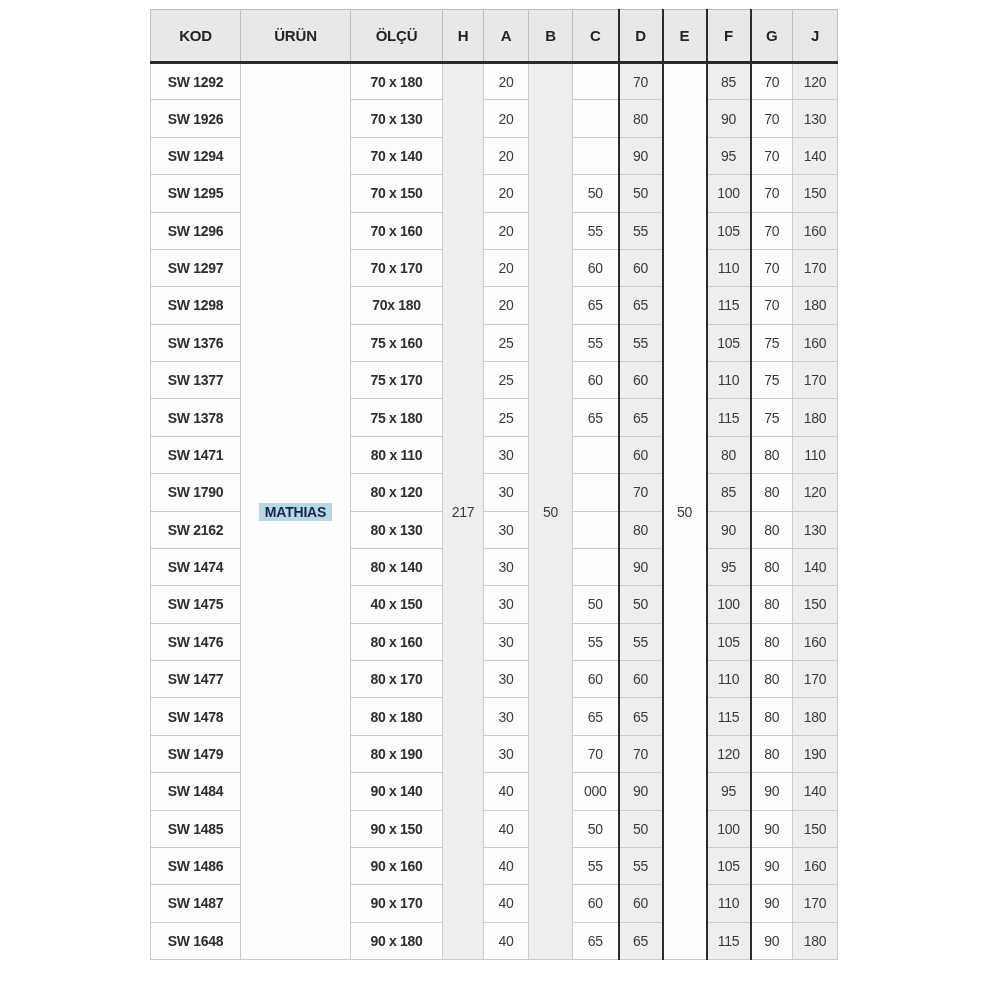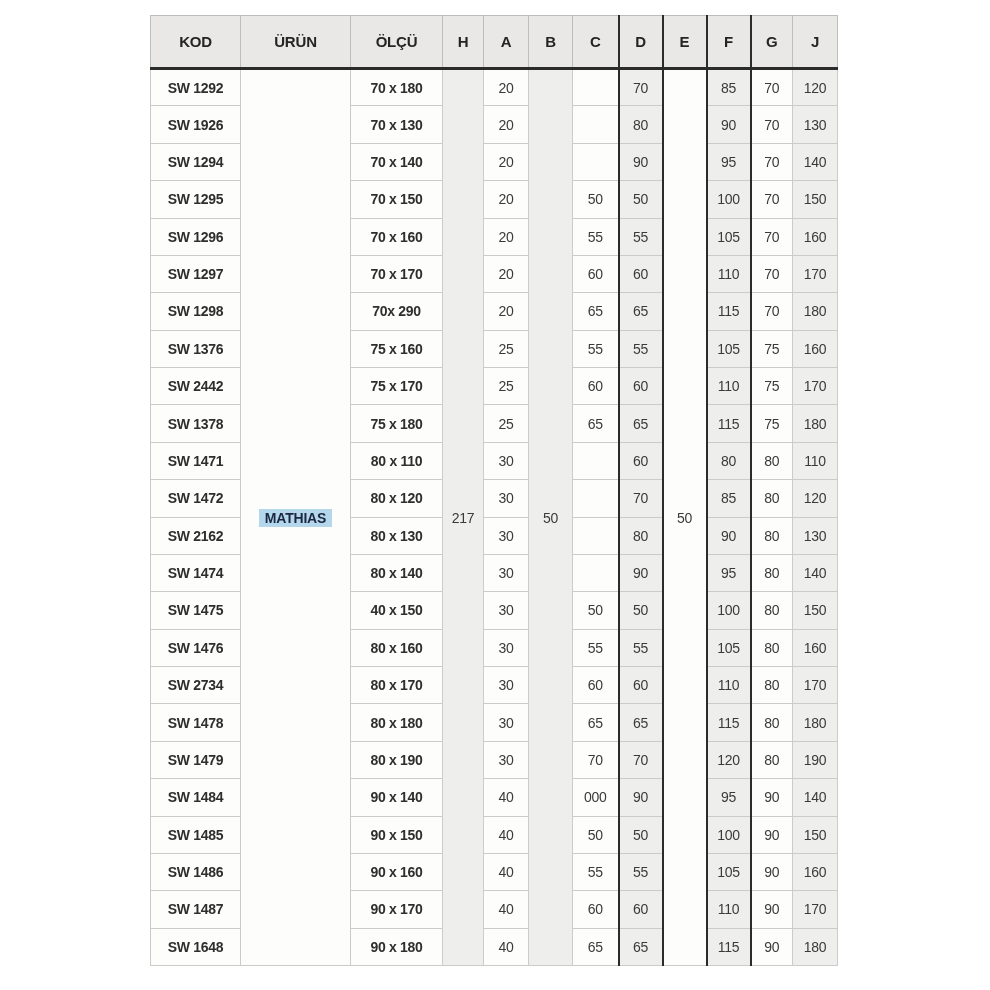--- a/index.html
+++ b/index.html
@@ -5,21 +5,21 @@
   * { box-sizing: border-box; }
   html, body { margin: 0; padding: 0; }
   body {
     width: 990px; height: 990px;
     background: #ffffff;
     font-family: "Liberation Sans", sans-serif;
     position: relative;
   }
   .table-wrap {
     position: absolute;
-    left: 150px; top: 15px;
+    left: 150px; top: 9px;
     width: 687px;
   }
   table {
     border-collapse: collapse;
     table-layout: fixed;
     width: 687px;
   }
   th, td {
     text-align: center;
     vertical-align: middle;
@@ -151,40 +151,40 @@
           <td class="cell-olcu">70 x 170</td>
           <td class="cell-a">20</td>
           <td class="cell-c">60</td>
           <td class="col-d shade cell-d">60</td>
           <td class="col-f shade cell-f">110</td>
           <td class="cell-g">70</td>
           <td class="shade cell-j">170</td>
         </tr>
         <tr>
           <td class="cell-kod">SW 1298</td>
-          <td class="cell-olcu">70x 290</td>
+          <td class="cell-olcu">70x 180</td>
           <td class="cell-a">20</td>
           <td class="cell-c">65</td>
           <td class="col-d shade cell-d">65</td>
           <td class="col-f shade cell-f">115</td>
           <td class="cell-g">70</td>
           <td class="shade cell-j">180</td>
         </tr>
         <tr>
           <td class="cell-kod">SW 1376</td>
           <td class="cell-olcu">75 x 160</td>
           <td class="cell-a">25</td>
           <td class="cell-c">55</td>
           <td class="col-d shade cell-d">55</td>
           <td class="col-f shade cell-f">105</td>
           <td class="cell-g">75</td>
           <td class="shade cell-j">160</td>
         </tr>
         <tr>
-          <td class="cell-kod">SW 2442</td>
+          <td class="cell-kod">SW 1377</td>
           <td class="cell-olcu">75 x 170</td>
           <td class="cell-a">25</td>
           <td class="cell-c">60</td>
           <td class="col-d shade cell-d">60</td>
           <td class="col-f shade cell-f">110</td>
           <td class="cell-g">75</td>
           <td class="shade cell-j">170</td>
         </tr>
         <tr>
           <td class="cell-kod">SW 1378</td>
@@ -200,21 +200,21 @@
           <td class="cell-kod">SW 1471</td>
           <td class="cell-olcu">80 x 110</td>
           <td class="cell-a">30</td>
           <td class="cell-c"></td>
           <td class="col-d shade cell-d">60</td>
           <td class="col-f shade cell-f">80</td>
           <td class="cell-g">80</td>
           <td class="shade cell-j">110</td>
         </tr>
         <tr>
-          <td class="cell-kod">SW 1472</td>
+          <td class="cell-kod">SW 1790</td>
           <td class="cell-olcu">80 x 120</td>
           <td class="cell-a">30</td>
           <td class="cell-c"></td>
           <td class="col-d shade cell-d">70</td>
           <td class="col-f shade cell-f">85</td>
           <td class="cell-g">80</td>
           <td class="shade cell-j">120</td>
         </tr>
         <tr>
           <td class="cell-kod">SW 2162</td>
@@ -250,21 +250,21 @@
           <td class="cell-kod">SW 1476</td>
           <td class="cell-olcu">80 x 160</td>
           <td class="cell-a">30</td>
           <td class="cell-c">55</td>
           <td class="col-d shade cell-d">55</td>
           <td class="col-f shade cell-f">105</td>
           <td class="cell-g">80</td>
           <td class="shade cell-j">160</td>
         </tr>
         <tr>
-          <td class="cell-kod">SW 2734</td>
+          <td class="cell-kod">SW 1477</td>
           <td class="cell-olcu">80 x 170</td>
           <td class="cell-a">30</td>
           <td class="cell-c">60</td>
           <td class="col-d shade cell-d">60</td>
           <td class="col-f shade cell-f">110</td>
           <td class="cell-g">80</td>
           <td class="shade cell-j">170</td>
         </tr>
         <tr>
           <td class="cell-kod">SW 1478</td>

